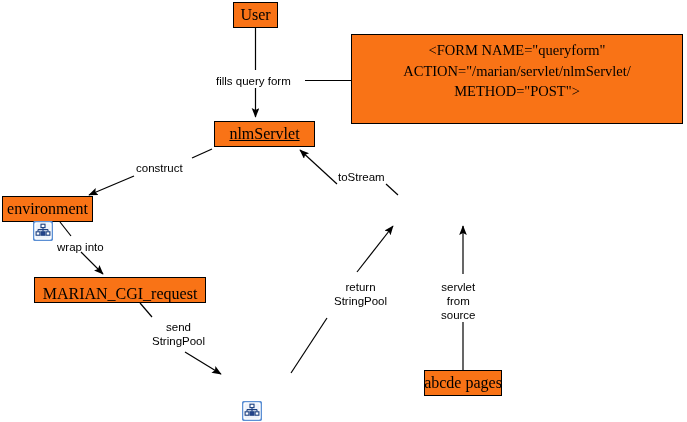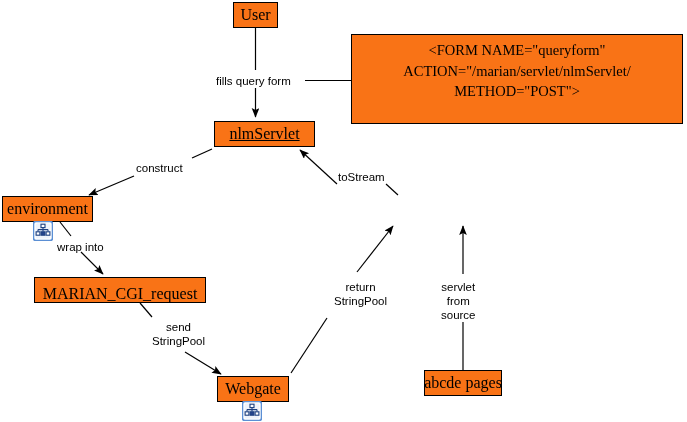--- a/index.html
+++ b/index.html
@@ -111,23 +111,20 @@
 
   <div class="node" style="left:2px; top:196px; width:91px; height:26px; font-size:16px;">
     <span>environment</span>
   </div>
 
 
   <div class="node" style="left:34px; top:277px; width:172px; height:26px; font-size:16px;align-items:flex-end;">
     <span>MARIAN_CGI_request</span>
   </div>
 
-  <div class="node" style="left:217px; top:376px; width:72px; height:26px; font-size:16px;">
-    <span>Webgate</span>
-  </div>
 
   <div class="node" style="left:424px; top:370px; width:78px; height:26px; font-size:16px;">
     <span>abcde pages</span>
   </div>
 
   <svg class="hier-icon" style="left:33px; top:221px;" viewBox="0 0 20 20" xmlns="http://www.w3.org/2000/svg">
     <rect x="0.5" y="0.5" width="19" height="19" rx="2.5" fill="#ffffff" stroke="#5b8fd4" stroke-width="1.6"></rect>
     <rect x="2.6" y="2.6" width="14.8" height="14.8" rx="1.5" fill="#eef3fb" stroke="none"></rect>
     <rect x="8" y="3.2" width="4" height="3.4" fill="#ffffff" stroke="#1b3f80" stroke-width="1.1"></rect>
     <path d="M10,6.6 L10,8.6 M5,8.6 L15,8.6 M5,8.6 L5,10.6 M10,8.6 L10,10.6 M15,8.6 L15,10.6" stroke="#1b3f80" stroke-width="1.1" fill="none"></path>

